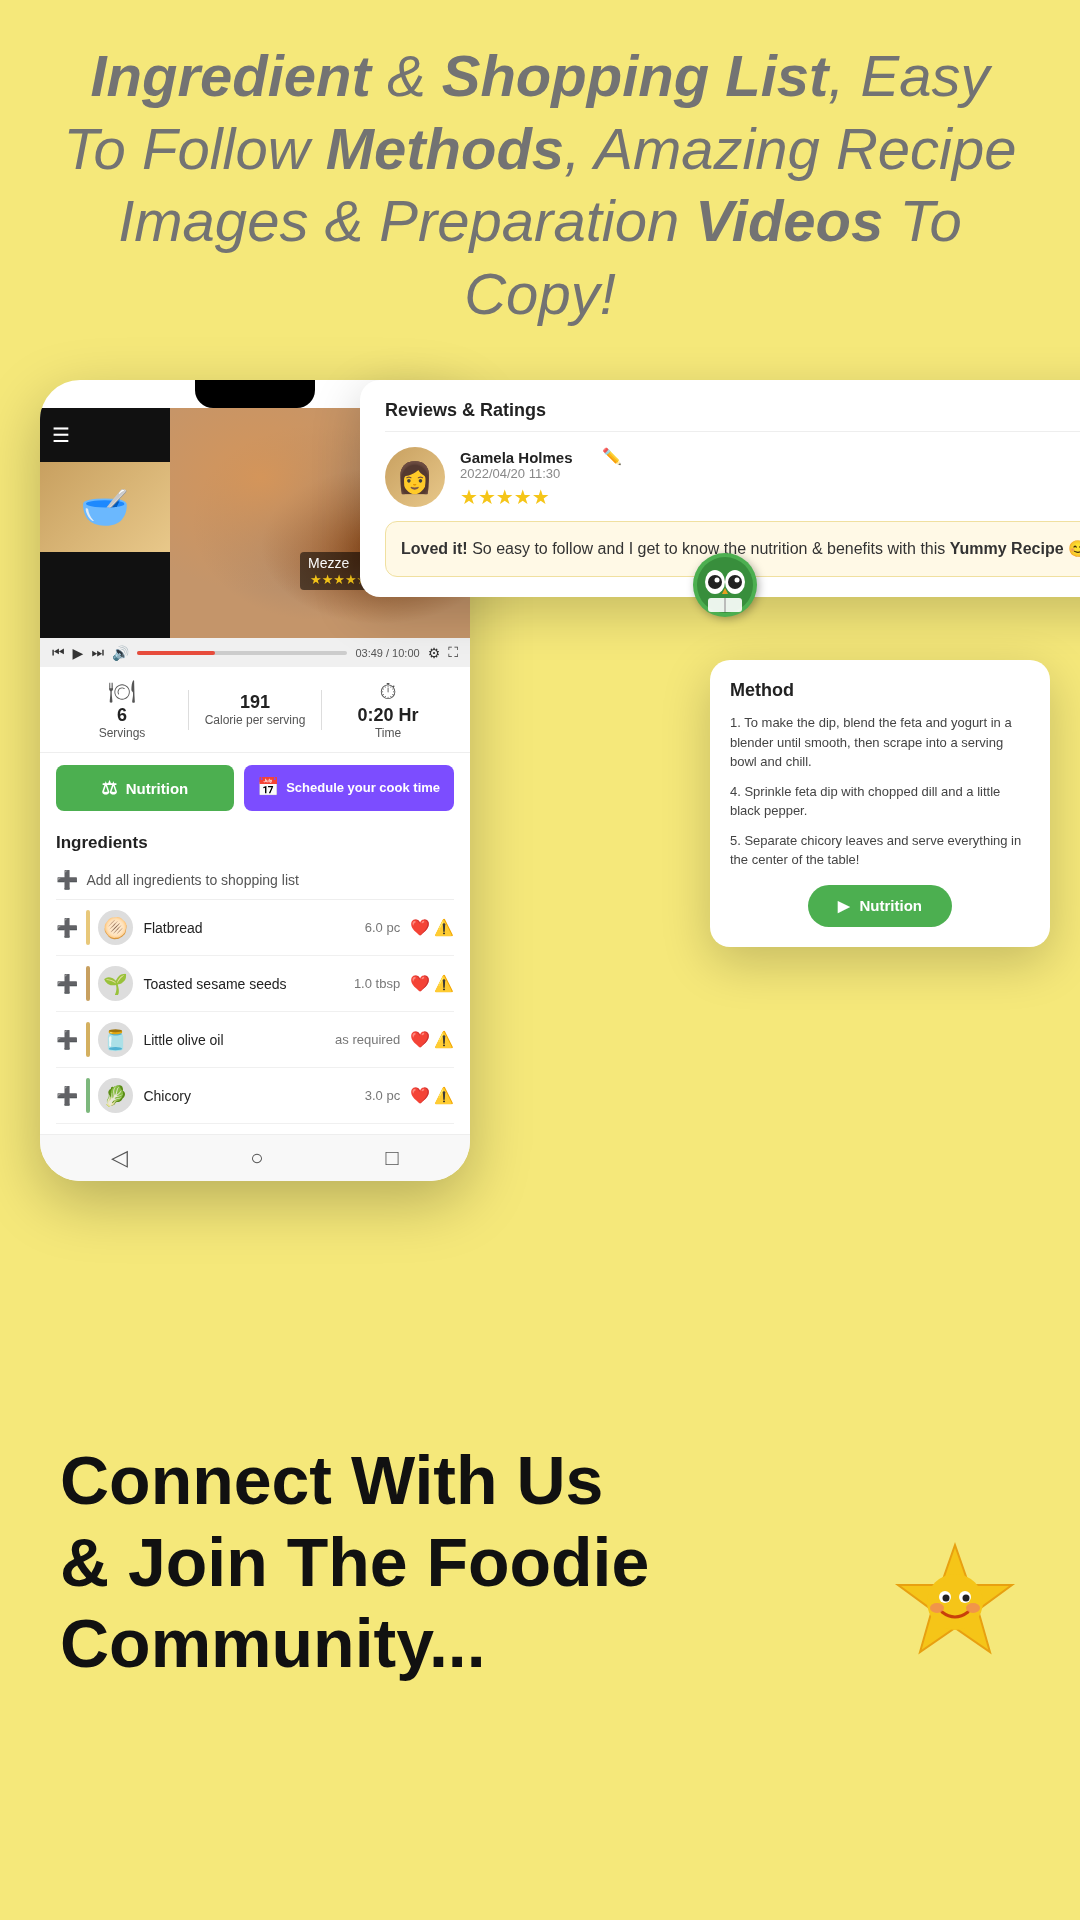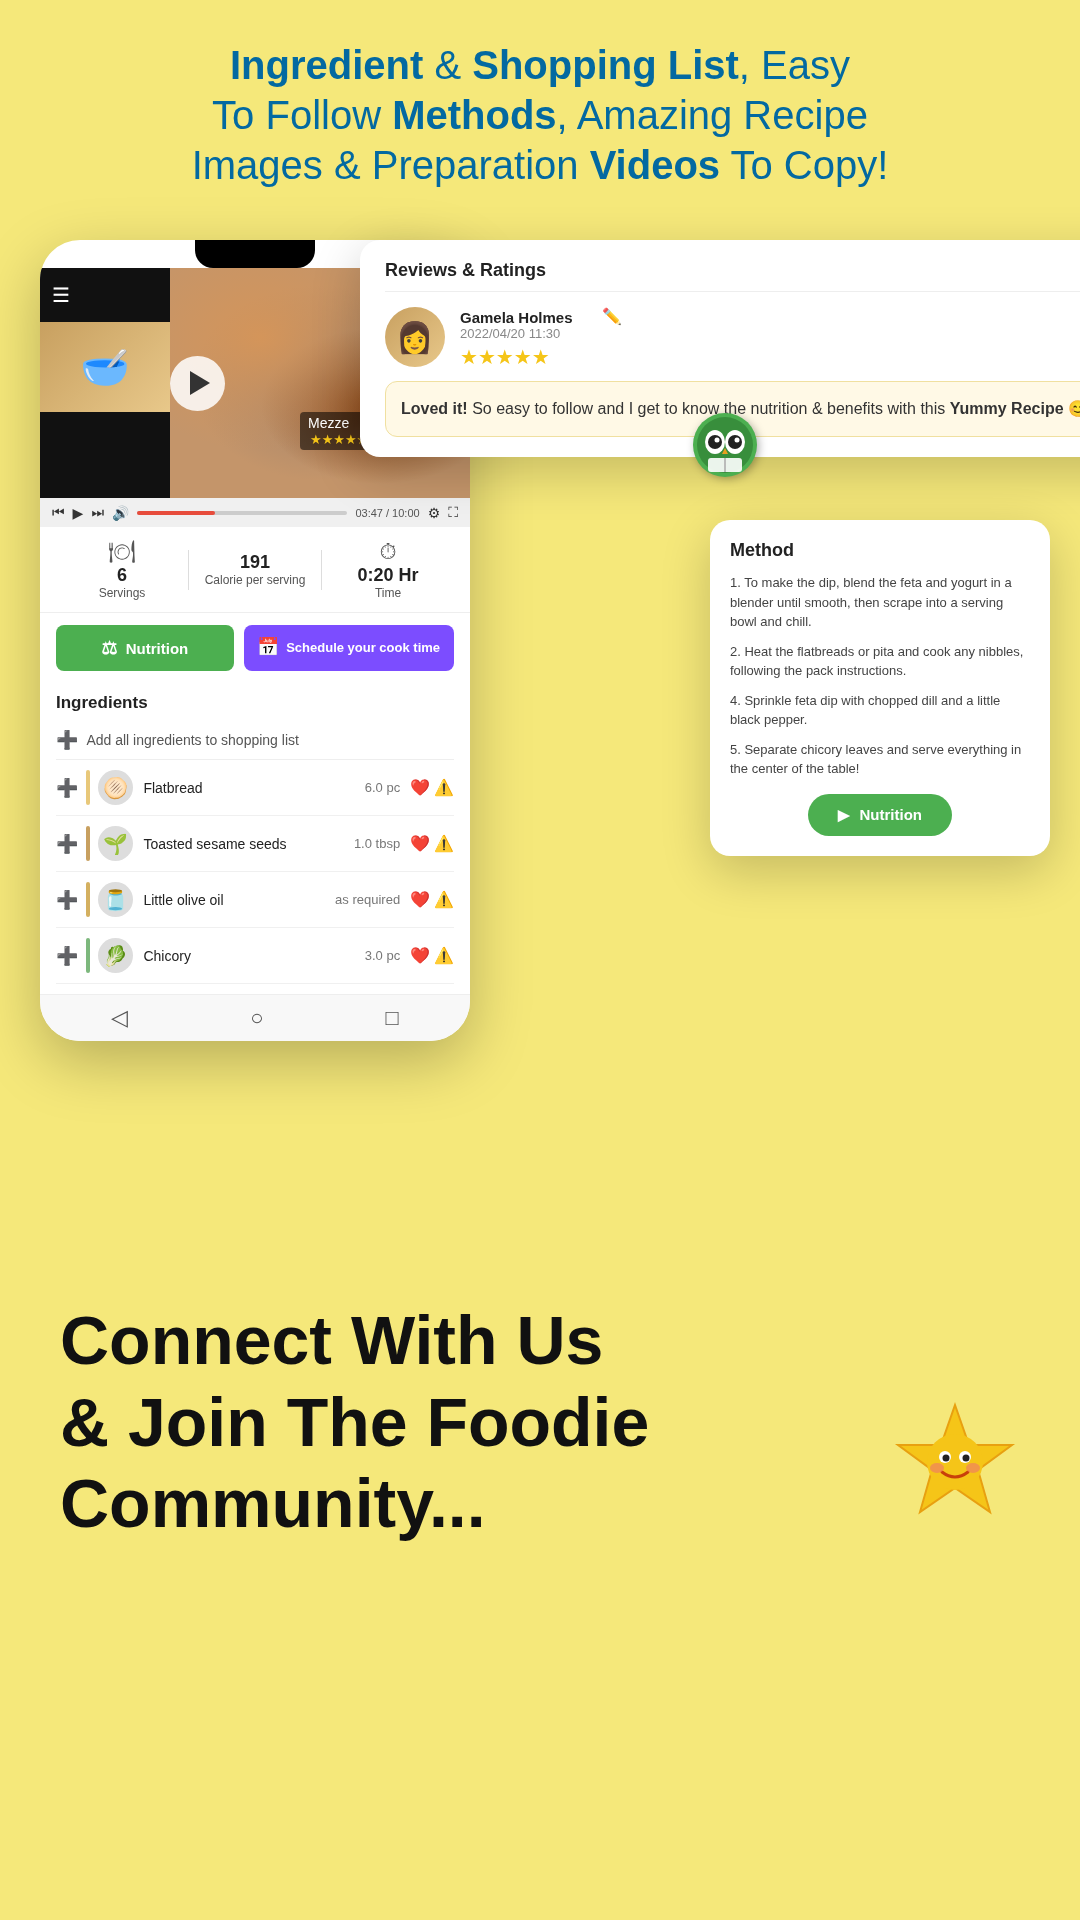--- a/index.html
+++ b/index.html
@@ -10,23 +10,24 @@
       font-family: 'Arial', sans-serif;
       overflow-x: hidden;
     }
 
     
     .header {
       padding: 40px 60px 30px;
       text-align: center;
     }
     .header h1 {
-      font-size: 40px;
+      font-size: 58px;
       line-height: 1.25;
-      color: #0369a1;
+      color: #737373;
+      font-style: italic;
     }
     .header h1 .bold { font-weight: 900; }
     .header h1 .normal { font-weight: 400; }
 
     
     .phone-left {
       position: relative;
       width: 430px;
       background: #fff;
       border-radius: 40px;
@@ -79,21 +80,21 @@
     }
     .bowl-icon {
       font-size: 40px;
     }
     .video-main {
       flex: 1;
       background: linear-gradient(135deg, #8B7355, #c4a96a);
       position: relative;
       display: flex;
       align-items: center;
-      justify-content: flex-start;
+      justify-content: flex-end;
     }
     .video-food-bg {
       position: absolute;
       inset: 0;
       background: 
         radial-gradient(ellipse at 30% 30%, #d4955a 0%, transparent 50%),
         radial-gradient(ellipse at 70% 60%, #8B4513 0%, transparent 40%),
         radial-gradient(ellipse at 50% 50%, #a0816a 0%, transparent 60%);
       background-color: #c4956a;
     }
@@ -496,21 +497,21 @@
 
       <div class="video-controls">
         <span class="ctrl-btn">⏮</span>
         <span class="ctrl-btn">▶</span>
         <span class="ctrl-btn">⏭</span>
         <span class="ctrl-btn">🔊</span>
         <div class="progress-bar-wrap">
           <div class="progress-fill"></div>
         </div>
         <span class="time-label">
-          <span>03:47</span> / <span>10:00</span>
+          <span>03:49</span> / <span>10:00</span>
         </span>
         <span class="ctrl-btn">⚙</span>
         <span class="ctrl-btn">⛶</span>
       </div>
 
       <div class="stats-bar">
         <div class="stat-item">
           <span class="stat-icon">🍽</span>
           <span class="stat-value">6</span>
           <span>Servings</span>
@@ -599,21 +600,20 @@
         <span class="nav-icon">○</span>
         <span class="nav-icon">□</span>
       </div>
     </div>
   </div>
 
   <div class="method-card">
     <div class="method-title">Method</div>
     <div id="method-steps">
         <p class="method-step">1. To make the dip, blend the feta and yogurt in a blender until smooth, then scrape into a serving bowl and chill.</p>
-        <p class="method-step">2. Heat the flatbreads or pita and cook any nibbles, following the pack instructions.</p>
         <p class="method-step">4. Sprinkle feta dip with chopped dill and a little black pepper.</p>
         <p class="method-step">5. Separate chicory leaves and serve everything in the center of the table!</p>
       </div>
     <button class="btn-handsfree">
       <span>▶</span>
       <span>Nutrition</span>
     </button>
   </div>
 
   <div class="reviews-card">

